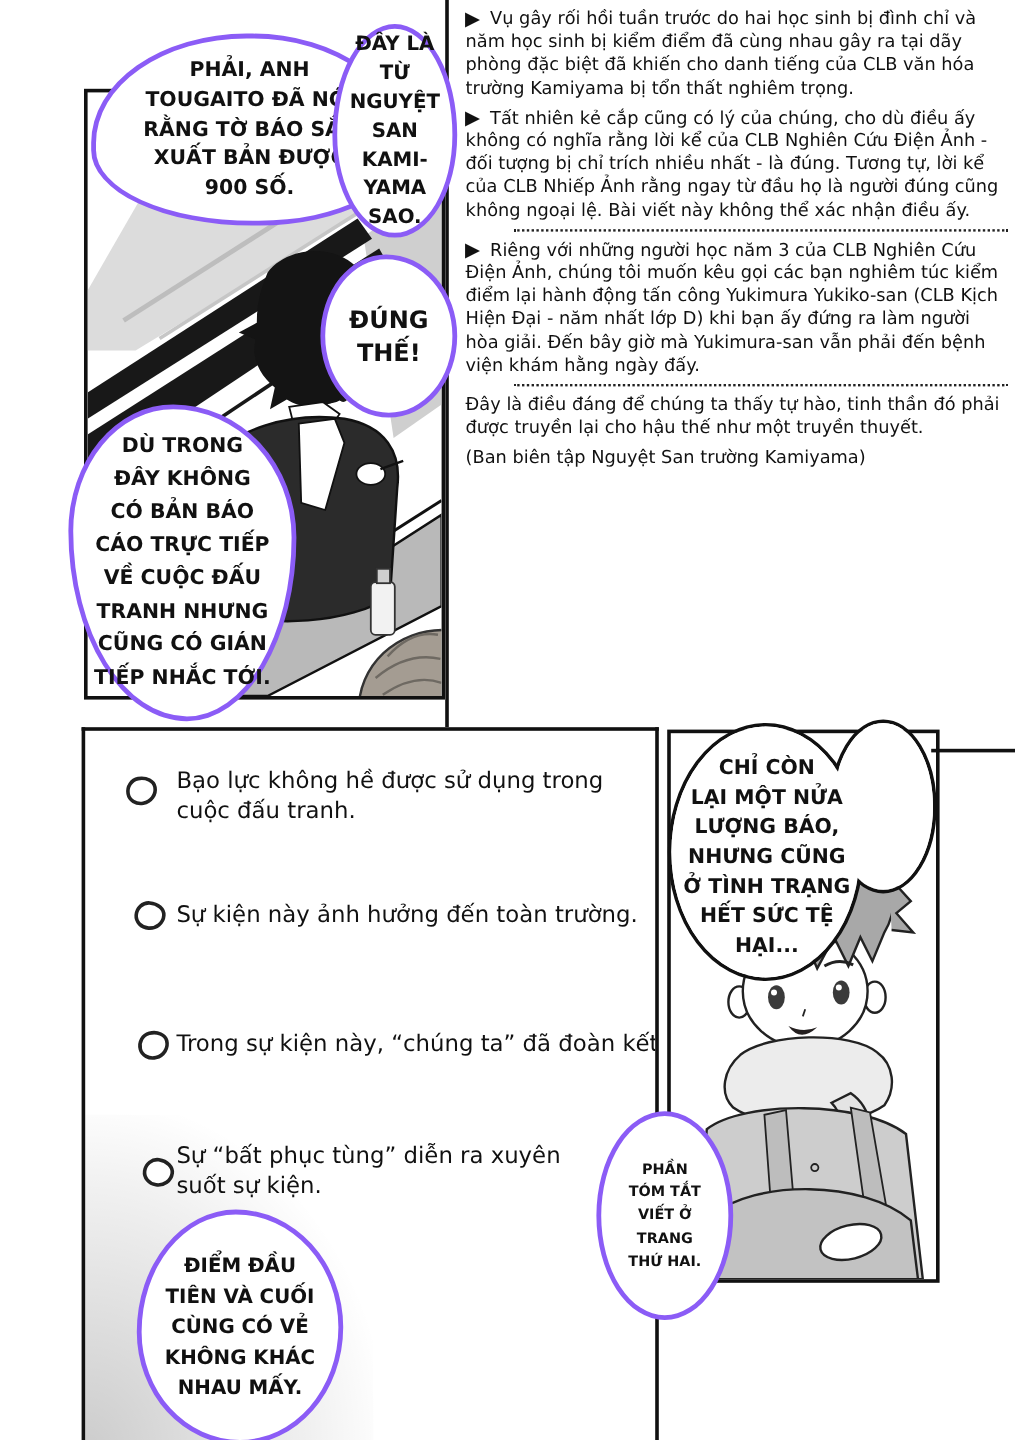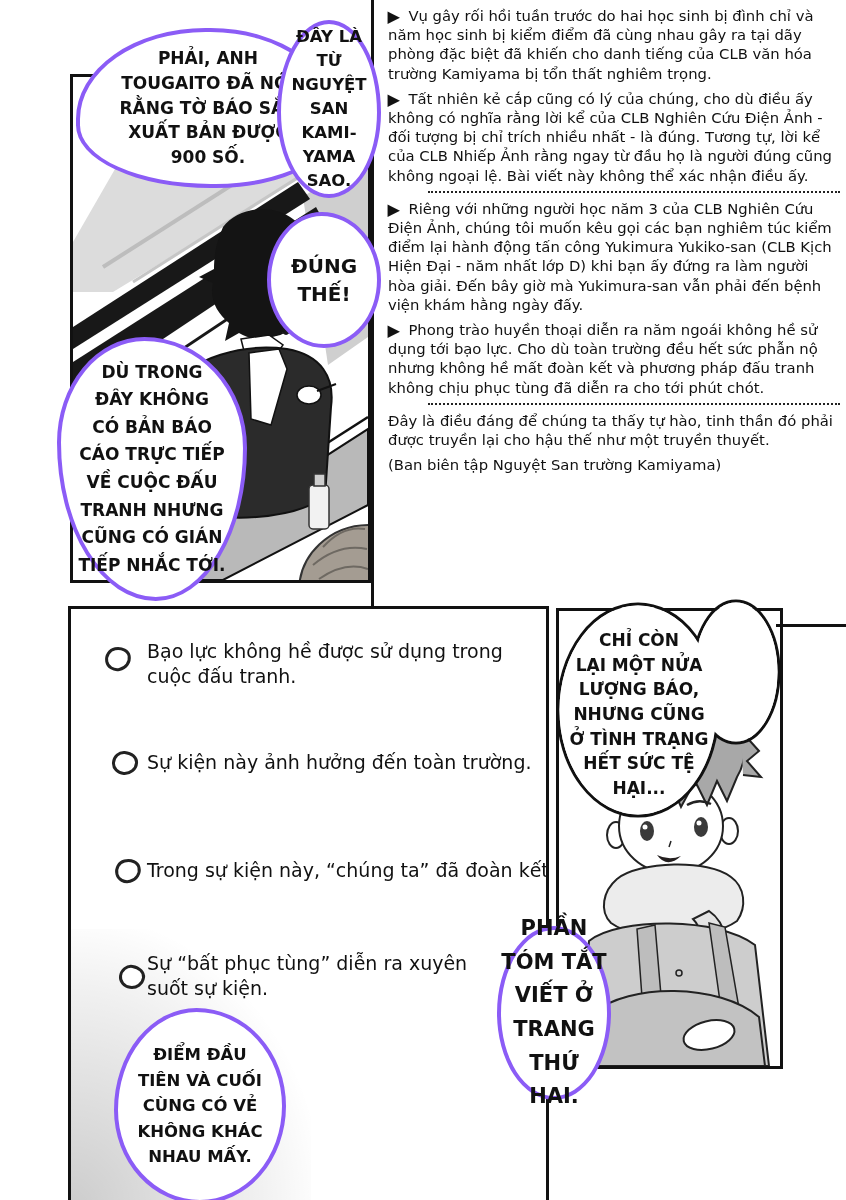--- a/index.html
+++ b/index.html
@@ -37,21 +37,21 @@
     font-weight:bold;white-space:pre-line;
   }
   .b-phai{left:76px;top:28px;width:256px;height:152px;font-size:17px;line-height:1.45;
     border-radius:50% 50% 48% 52%/58% 60% 42% 40%;}
   .b-dayla{left:277px;top:20px;width:96px;height:170px;font-size:16.5px;line-height:1.45;
     border-radius:50% 50% 50% 50%/52% 52% 48% 48%;}
   .b-dungthe{left:267px;top:212px;width:106px;height:128px;font-size:20px;line-height:1.4;
     border-radius:48% 52% 50% 50%/50% 50% 50% 50%;}
   .b-dutrong{left:57px;top:337px;width:182px;height:256px;font-size:17px;line-height:1.62;
     border-radius:46% 54% 48% 52%/40% 42% 58% 60%;}
-  .b-phantomtat{left:497px;top:926px;width:106px;height:166px;font-size:21px;line-height:1.6;
+  .b-phantomtat{left:497px;top:926px;width:106px;height:166px;font-size:12px;line-height:1.6;
     border-radius:50%/50%;}
   .b-diemdau{left:114px;top:1008px;width:164px;height:188px;font-size:16.5px;line-height:1.55;
     border-radius:48% 52% 50% 50%/52% 50% 50% 48%;}
 
   
   .b-chicon-wrap{position:absolute;left:556px;top:598px;width:226px;height:224px;z-index:3;}
   .b-chicon-wrap svg{position:absolute;left:0;top:0;}
   .b-chicon-text{position:absolute;left:2px;top:30px;width:162px;text-align:center;
     font-weight:bold;font-size:17px;line-height:1.45;white-space:pre-line;}
   .b-aside-text{position:absolute;left:138px;top:12px;width:86px;text-align:center;
@@ -100,21 +100,20 @@
       <path d="M240,488 Q266,466 294,472" stroke="#6e6962" stroke-width="2" fill="none"></path>
       <path d="M246,502 Q272,484 295,492" stroke="#6e6962" stroke-width="2" fill="none"></path>
     </svg>
   </div>
 
   <div class="article">
     <p><span class="bullet">▶</span><span>Vụ gây rối hồi tuần trước do hai học sinh bị đình chỉ và năm học sinh bị kiểm điểm đã cùng nhau gây ra tại dãy phòng đặc biệt đã khiến cho danh tiếng của CLB văn hóa trường Kamiyama bị tổn thất nghiêm trọng.</span></p>
     <p><span class="bullet">▶</span><span>Tất nhiên kẻ cắp cũng có lý của chúng, cho dù điều ấy không có nghĩa rằng lời kể của CLB Nghiên Cứu Điện Ảnh - đối tượng bị chỉ trích nhiều nhất - là đúng.  Tương tự, lời kể của CLB Nhiếp Ảnh rằng ngay từ đầu họ là người đúng cũng không ngoại lệ. Bài viết này không thể xác nhận điều ấy.</span></p>
     <hr class="dashed">
     <p><span class="bullet">▶</span><span>Riêng với những người học năm 3 của CLB Nghiên Cứu Điện Ảnh, chúng tôi muốn kêu gọi các bạn nghiêm túc kiểm điểm lại hành động tấn công Yukimura Yukiko-san (CLB Kịch Hiện Đại - năm nhất lớp D) khi bạn ấy đứng ra làm người hòa giải. Đến bây giờ mà Yukimura-san vẫn phải đến bệnh viện khám hằng ngày đấy.</span></p>
-    <p><span class="bullet">▶</span><span>Phong trào huyền thoại diễn ra năm ngoái không hề sử dụng tới bạo lực. Cho dù toàn trường đều hết sức phẫn nộ nhưng không hề mất đoàn kết và phương pháp đấu tranh không chịu phục tùng đã diễn ra cho tới phút chót.</span></p>
     <hr class="dashed">
     <p class="closing">Đây là điều đáng để chúng ta thấy tự hào, tinh thần đó phải được truyền lại cho hậu thế như một truyền thuyết.</p>
     <p class="byline">(Ban biên tập Nguyệt San trường Kamiyama)</p>
   </div>
 
   <div class="bubble b-phai"><span>PHẢI, ANH
 TOUGAITO ĐÃ NÓI
 RẰNG TỜ BÁO SẮP
 XUẤT BẢN ĐƯỢC
 900 SỐ.</span></div>

